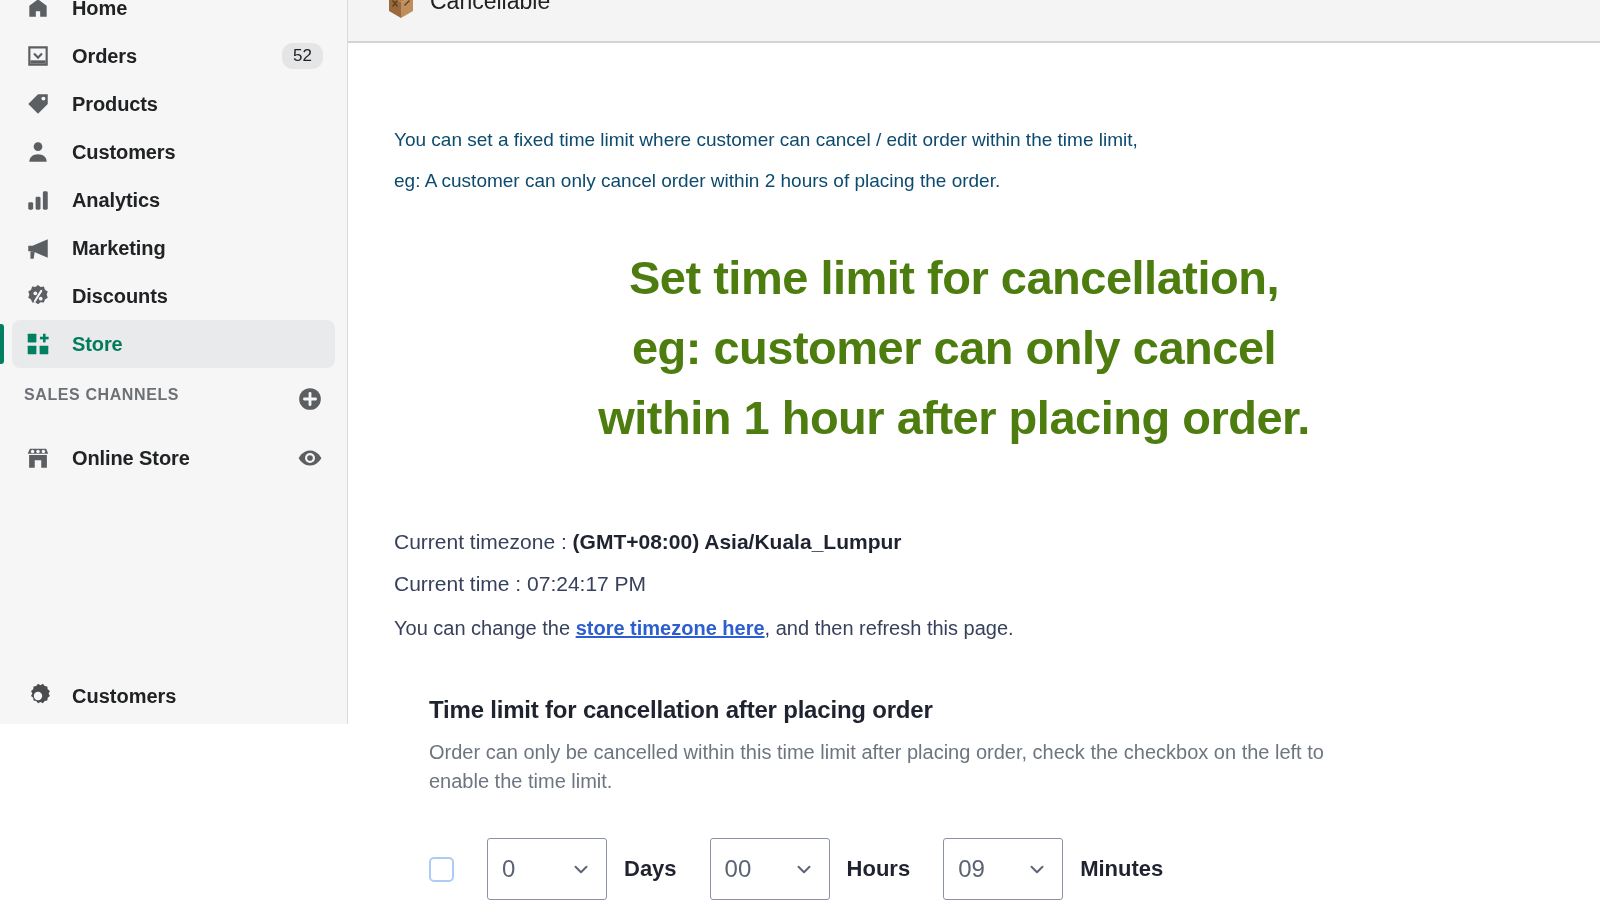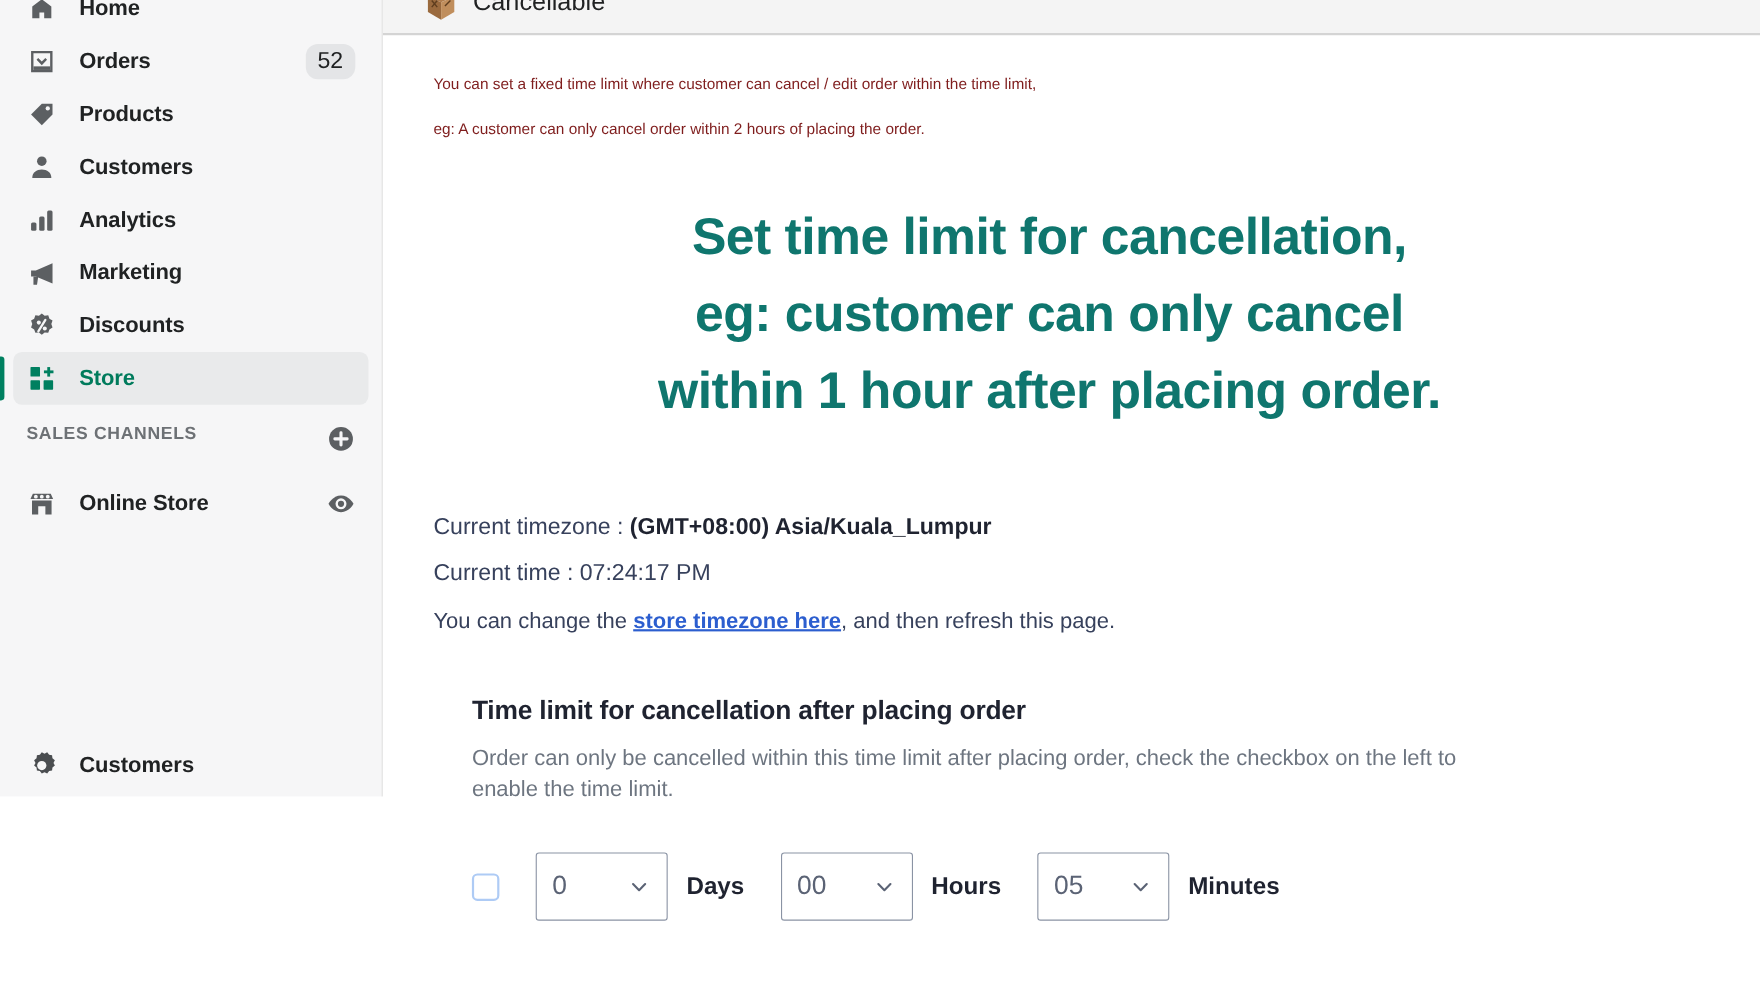--- a/index.html
+++ b/index.html
@@ -50,21 +50,21 @@
     position: absolute;
     left: -12px; top: 4px;
     width: 4px; height: 40px;
     background: #008060;
     border-radius: 0 3px 3px 0;
   }
   .badge {
     margin-left: auto;
     background: #e4e5e7;
     color: #202223;
-    font-size: 21px;
+    font-size: 17px;
     border-radius: 11px;
     padding: 3px 11px;
     line-height: 1.2;
   }
   .section-head {
     display: flex; align-items: flex-start;
     height: 48px;
     margin: 18px 12px 0 12px;
     padding: 0 12px;
   }
@@ -84,49 +84,49 @@
     display: flex; align-items: center;
     padding: 0 24px;
   }
   .settings-row .ico { width: 28px; height: 28px; margin-right: 20px;
     display:flex; align-items:center; justify-content:center; }
   .settings-row .lbl { font-size: 20px; font-weight: 600; color: #202223; }
 
   
   .main { flex: 1 1 auto; height: 900px; background: #ffffff; position: relative; overflow: hidden; }
   .app-header {
-    height: 32px;
+    height: 43px;
     background: #f4f4f4;
     border-bottom: 2px solid #d4d4d4;
     display: flex; align-items: flex-start;
     padding-left: 38px;
   }
   .app-header .cube { margin-top: -10px; margin-right: 14px; }
   .app-header .title {
     font-size: 23px; color: #202223;
     margin-top: -12px;
     font-weight: 400;
   }
 
   .content { padding: 0 0 0 46px; }
 
   .intro {
-    margin-top: 24px;
-    font-size: 14px;
+    margin-top: 76px;
+    font-size: 19px;
     line-height: 41px;
-    color: #7f1d1d;
+    color: #0c4a6e;
     max-width: 1000px;
   }
 
   .hero {
     margin-top: 42px;
     font-size: 47px;
     line-height: 70px;
     font-weight: 700;
-    color: #0f766e;
+    color: #4d7c0f;
     text-align: center;
     max-width: 1120px;
     letter-spacing: -0.5px;
   }
 
   .tz-block { margin-top: 68px; }
   .tz-line {
     font-size: 21px;
     line-height: 42px;
     color: #37415c;
@@ -389,21 +389,21 @@
             <span class="sel-val">00</span>
             <span class="sel-chev">
               <svg width="22" height="22" viewBox="0 0 24 24">
                   <path fill="none" stroke="#5b6375" stroke-width="2.1" stroke-linecap="round" stroke-linejoin="round" d="M6 9.5 L12 15.5 L18 9.5"></path>
                 </svg>
             </span>
           </span>
           <span class="unit">Hours</span>
 
           <span class="sel-wrap">
-            <span class="sel-val">05</span>
+            <span class="sel-val">09</span>
             <span class="sel-chev">
               <svg width="22" height="22" viewBox="0 0 24 24">
                   <path fill="none" stroke="#5b6375" stroke-width="2.1" stroke-linecap="round" stroke-linejoin="round" d="M6 9.5 L12 15.5 L18 9.5"></path>
                 </svg>
             </span>
           </span>
           <span class="unit">Minutes</span>
         </div>
       </div>
 

